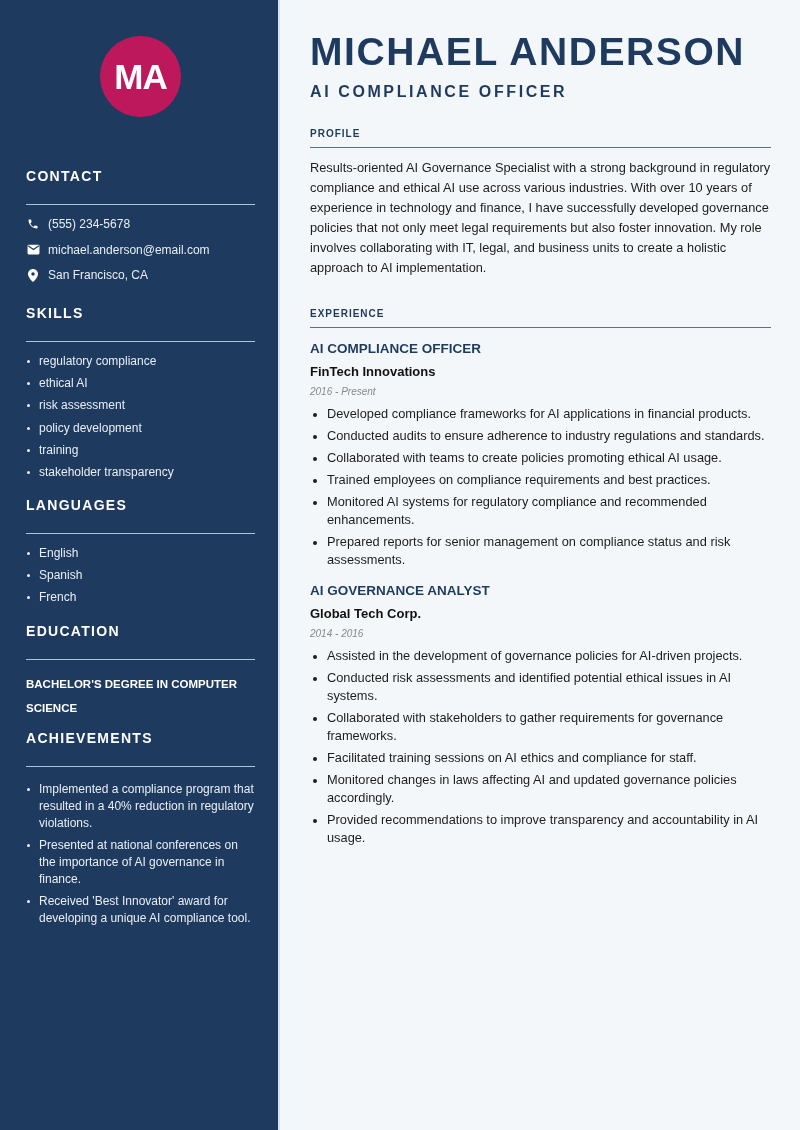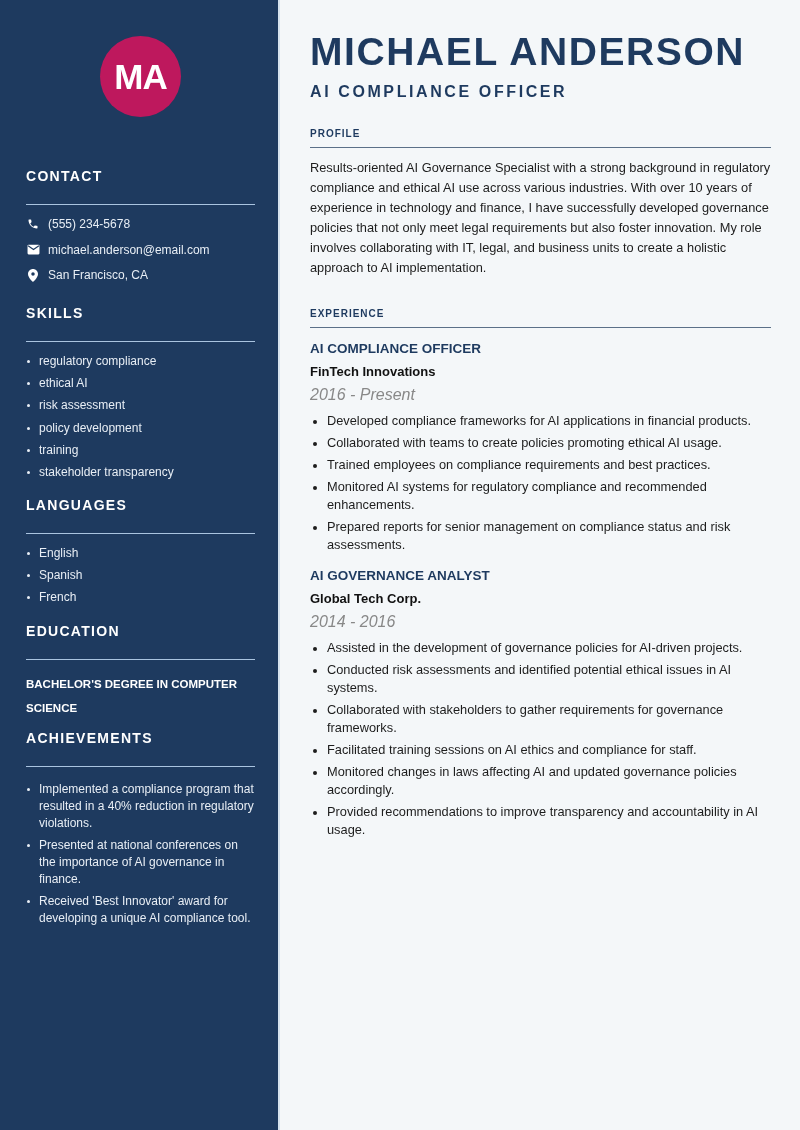--- a/index.html
+++ b/index.html
@@ -53,21 +53,21 @@
     letter-spacing: 2.6px; white-space: nowrap;
   }
   .m-section { position: absolute; left: 0; width: 461px; }
   .m-heading {
     font-size: 10px; font-weight: bold; color: #1e3a5f; letter-spacing: 1px;
     padding-bottom: 8px; border-bottom: 1.5px solid #5b7088; margin-bottom: 10px;
   }
   .profile-text { font-size: 12.8px; line-height: 20px; color: #1d1d1d; }
   .job-title { font-size: 13.5px; font-weight: bold; color: #1e3a5f; margin-bottom: 8px; }
   .company { font-size: 13px; font-weight: bold; color: #111111; margin-bottom: 7px; }
-  .dates { font-size: 16px; font-style: italic; color: #888888; margin-bottom: 8px; }
+  .dates { font-size: 10px; font-style: italic; color: #888888; margin-bottom: 8px; }
   .bullets { list-style: none; }
   .bullets li {
     position: relative; padding-left: 17px; font-size: 12.8px; line-height: 18px;
     color: #1d1d1d; margin-bottom: 4px;
   }
   .bullets li::before {
     content: ""; position: absolute; left: 3px; top: 7.5px; width: 4px; height: 4px;
     background: #1d1d1d; border-radius: 50%;
   }
 </style>
@@ -155,20 +155,21 @@
 
   <section class="m-section" style="top:308px;">
     <h3 class="m-heading" style="margin-bottom:13px;">EXPERIENCE</h3>
 
     <div>
       <div class="job-title">AI COMPLIANCE OFFICER</div>
       <div class="company">FinTech Innovations</div>
       <div class="dates">2016 - Present</div>
       <ul class="bullets">
         <li>Developed compliance frameworks for AI applications in financial products.</li>
+        <li>Conducted audits to ensure adherence to industry regulations and standards.</li>
         <li>Collaborated with teams to create policies promoting ethical AI usage.</li>
         <li>Trained employees on compliance requirements and best practices.</li>
         <li>Monitored AI systems for regulatory compliance and recommended enhancements.</li>
         <li>Prepared reports for senior management on compliance status and risk assessments.</li>
       </ul>
     </div>
 
     <div style="margin-top:14px;">
       <div class="job-title">AI GOVERNANCE ANALYST</div>
       <div class="company">Global Tech Corp.</div>

